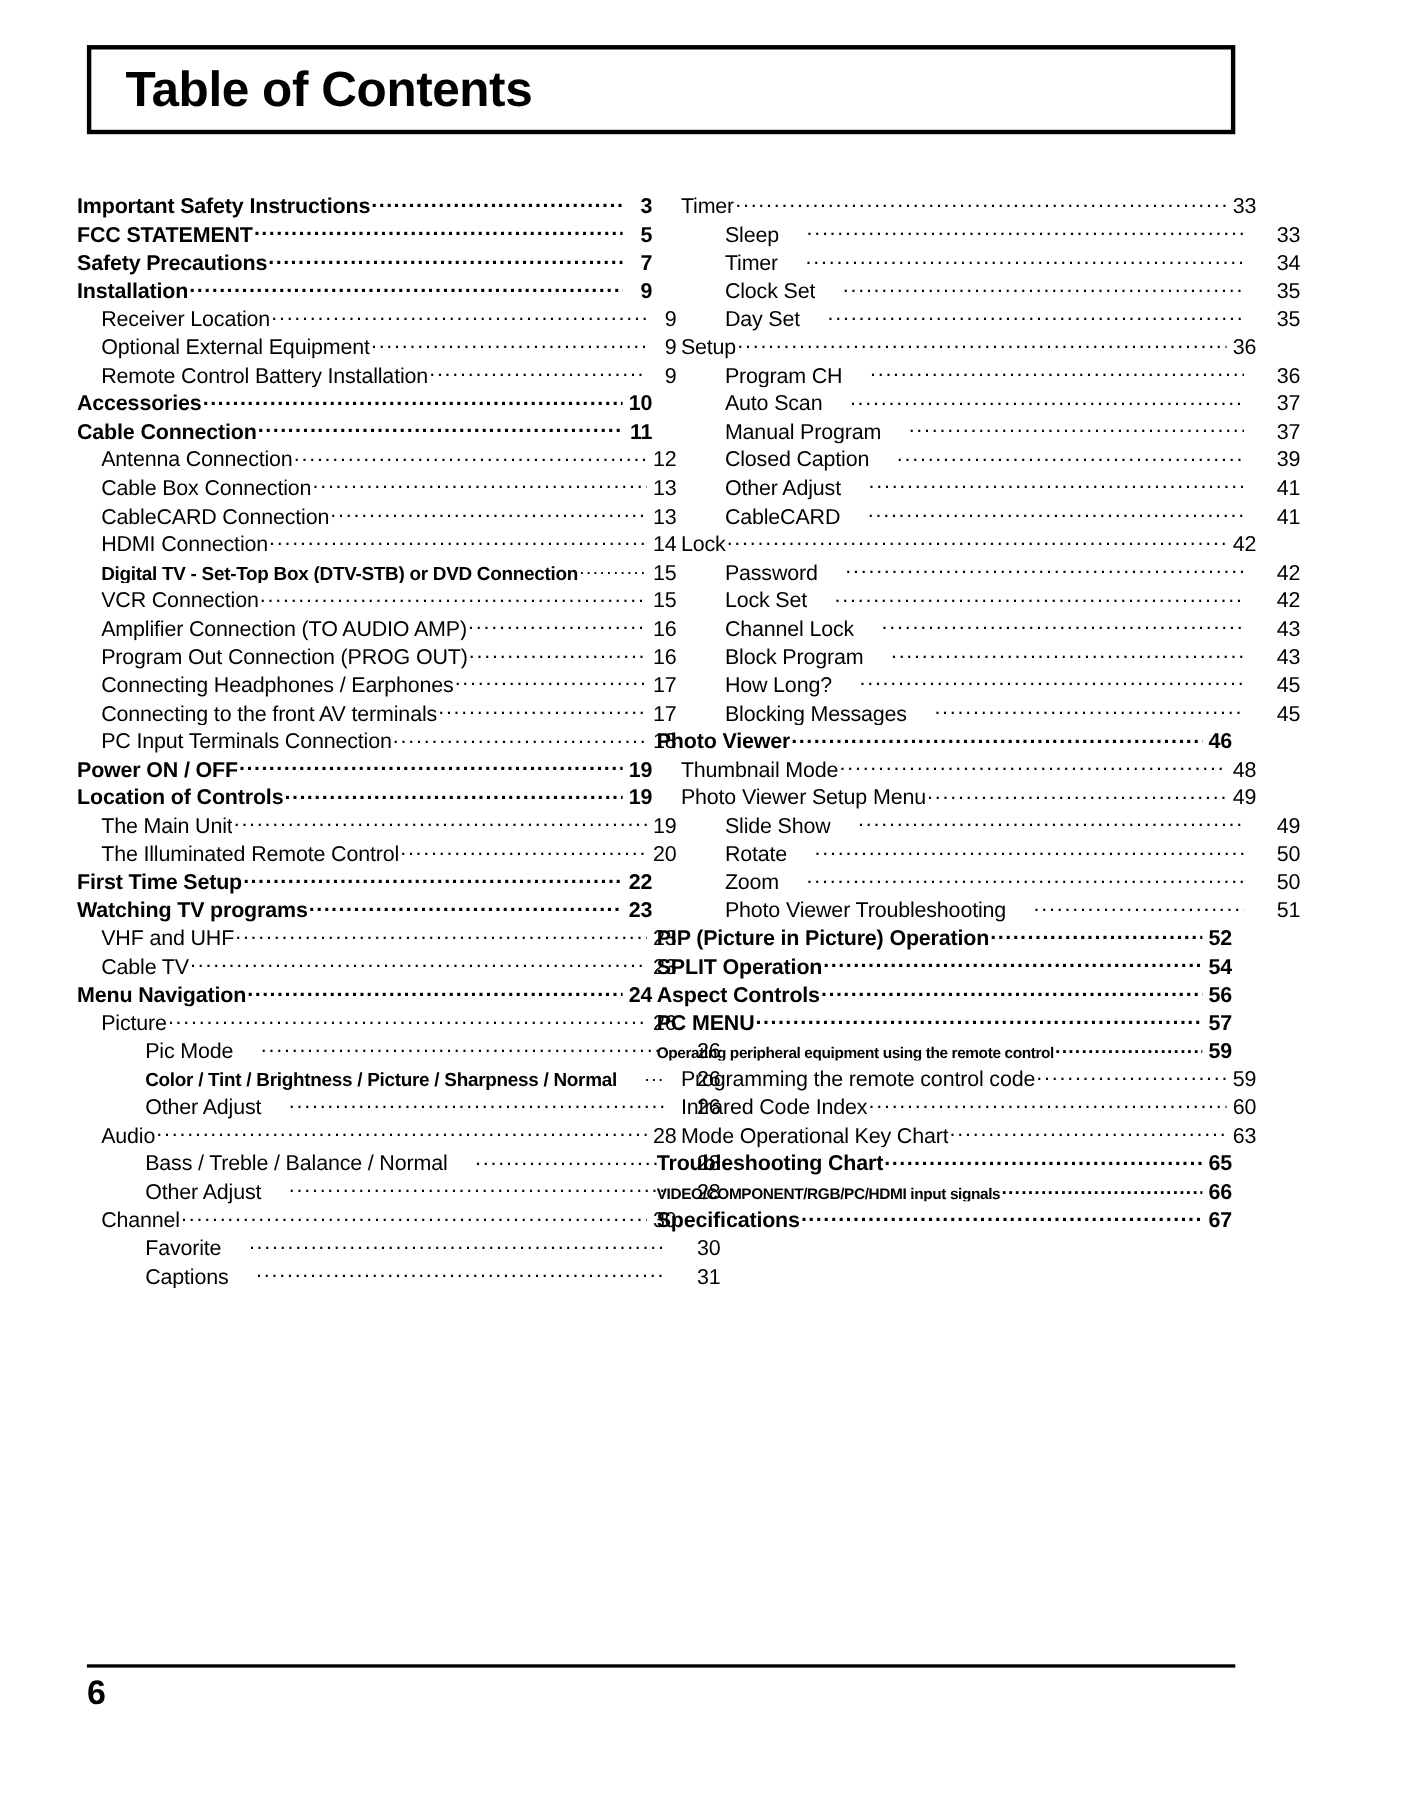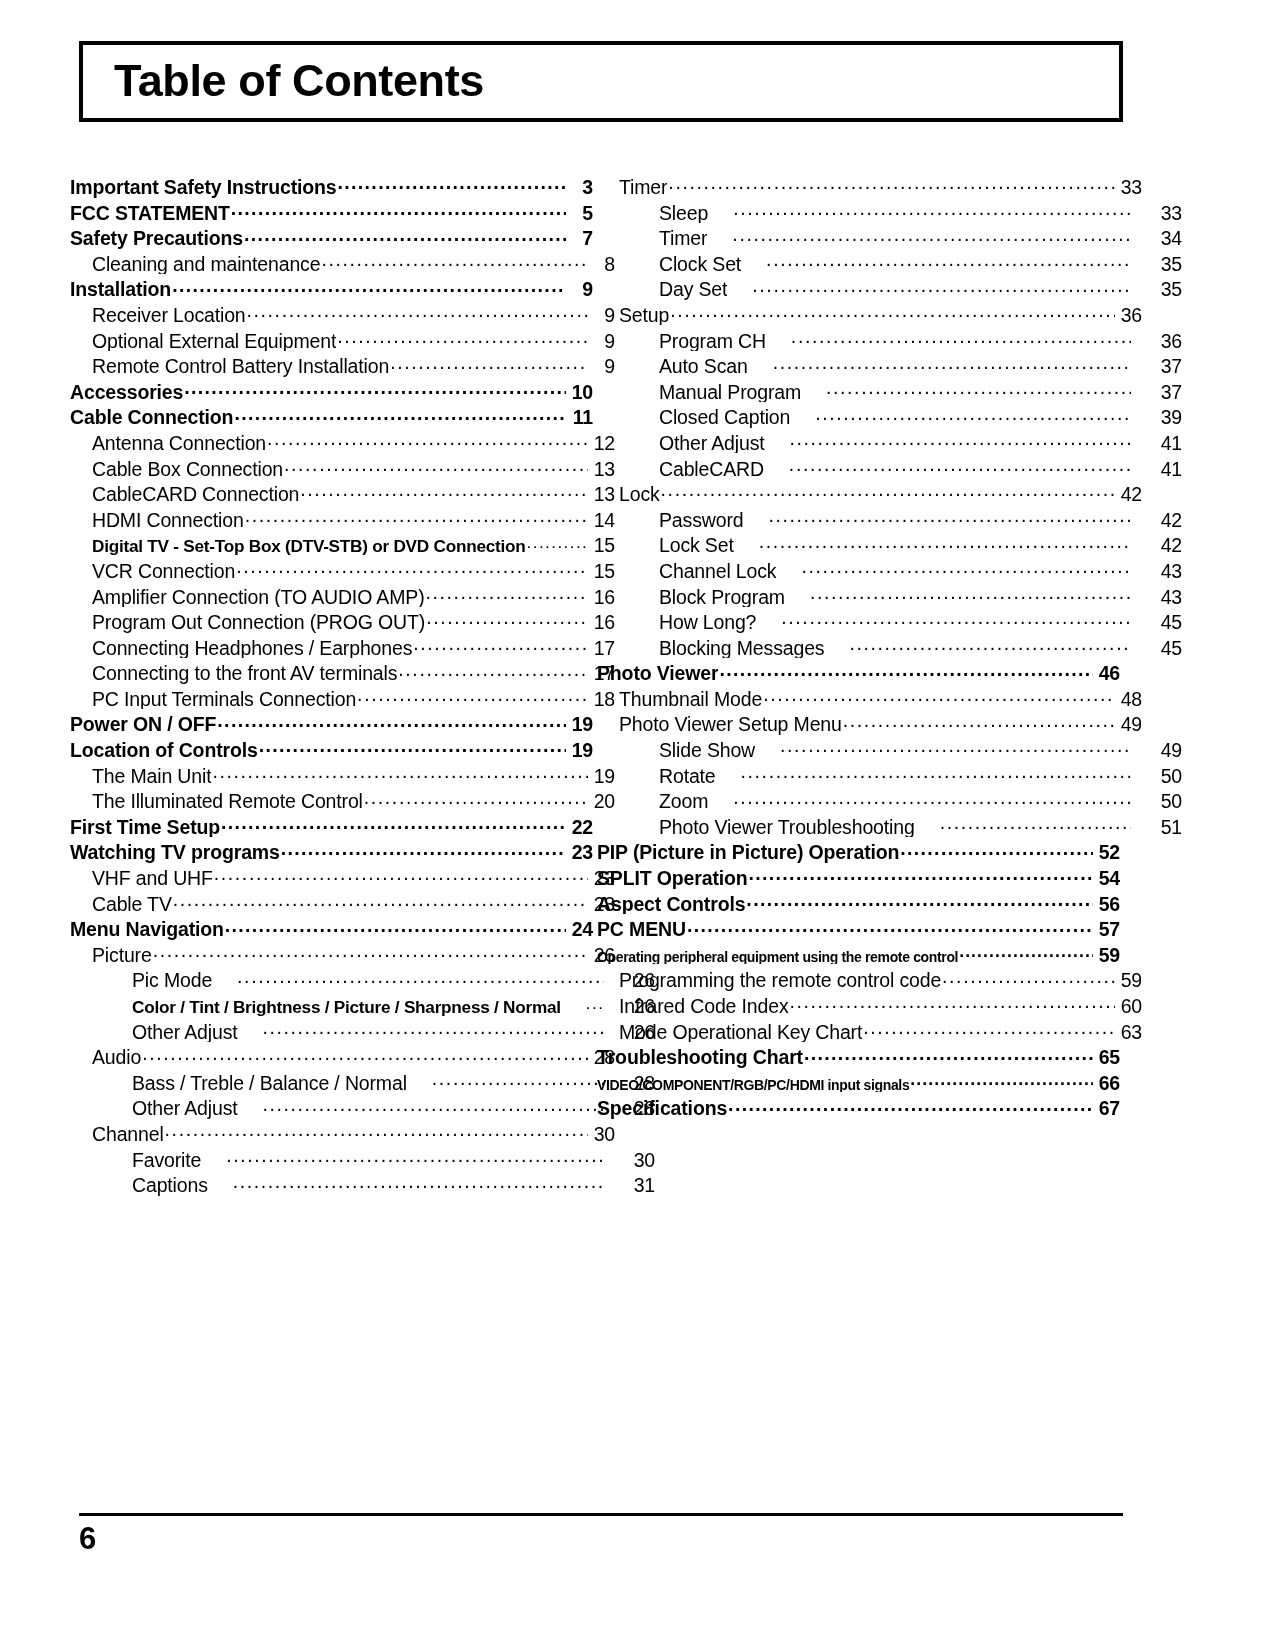--- a/index.html
+++ b/index.html
@@ -158,25 +158,20 @@
         <div class="toc-row lvl-0">
           <span class="toc-label">FCC STATEMENT</span>
           <span class="toc-leader"></span>
           <span class="toc-page">5</span>
         </div>
         <div class="toc-row lvl-0">
           <span class="toc-label">Safety Precautions</span>
           <span class="toc-leader"></span>
           <span class="toc-page">7</span>
         </div>
-        <div class="toc-row lvl-1">
-          <span class="toc-label">Cleaning and maintenance</span>
-          <span class="toc-leader"></span>
-          <span class="toc-page">8</span>
-        </div>
         <div class="toc-row lvl-0">
           <span class="toc-label">Installation</span>
           <span class="toc-leader"></span>
           <span class="toc-page">9</span>
         </div>
         <div class="toc-row lvl-1">
           <span class="toc-label">Receiver Location</span>
           <span class="toc-leader"></span>
           <span class="toc-page">9</span>
         </div>

